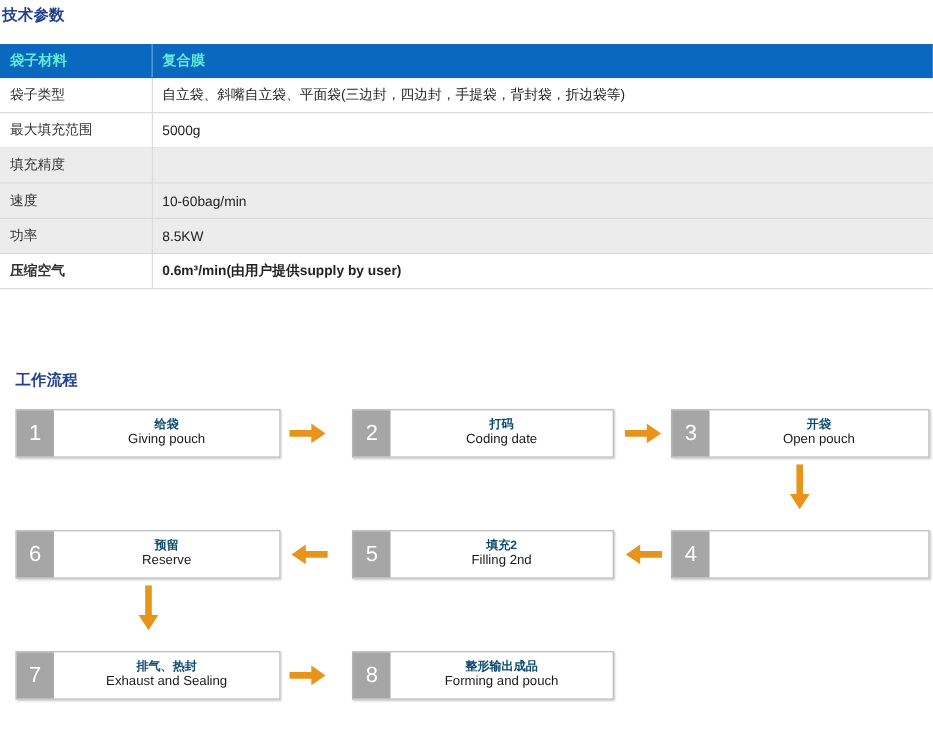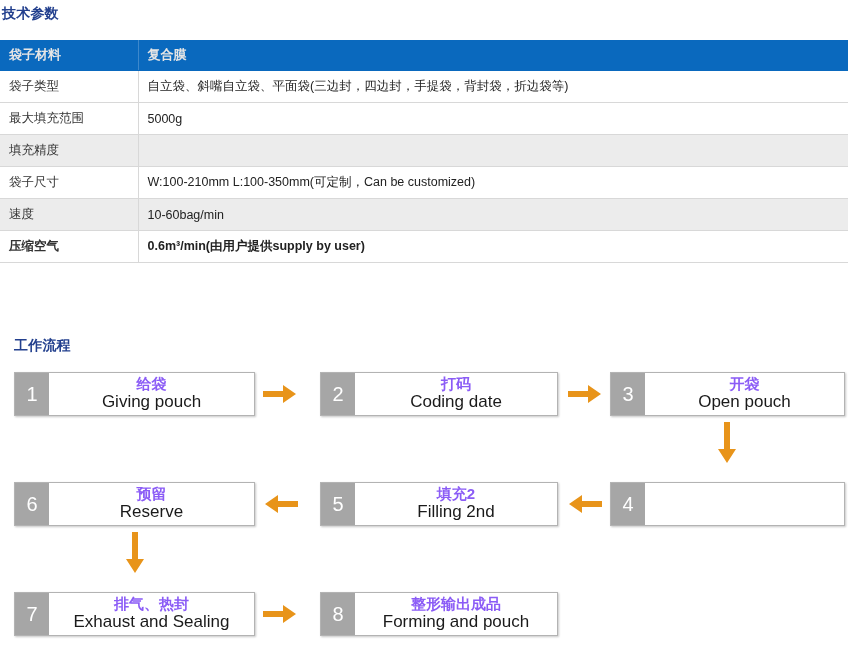--- a/index.html
+++ b/index.html
@@ -56,21 +56,21 @@
     height: 31px;
     text-align: left;
     vertical-align: middle;
     font-weight: normal;
     border-bottom: 1px solid #d8d8d8;
     white-space: nowrap;
     overflow: hidden;
   }
   .spec-table thead th {
     background: #0a69be;
-    color: #e5e5e5;
+    color: #5eead4;
     font-weight: bold;
     height: 30px;
     border-bottom: 1px solid #0a69be;
     font-size: 13px;
   }
   .spec-table thead th.th-label {
     border-right: 1px solid #3d88cc;
   }
   .spec-table tbody td.td-label {
     border-right: 1px solid #d8d8d8;
@@ -112,26 +112,26 @@
   .flow-label {
     flex: 1 1 auto;
     display: flex;
     flex-direction: column;
     align-items: center;
     justify-content: center;
     line-height: 1.16;
     padding-bottom: 1px;
   }
   .flow-cn {
-    font-size: 15px;
+    font-size: 11px;
     font-weight: bold;
-    color: #8b5cf6;
+    color: #0c4a6e;
   }
   .flow-en {
-    font-size: 17px;
+    font-size: 12px;
     color: #1a1a1a;
   }
 
   
   .arrow {
     position: absolute;
     color: #e8941a;
   }
   .arrow svg { display: block; }
 </style>
@@ -157,28 +157,28 @@
       <td class="td-value">自立袋、斜嘴自立袋、平面袋(三边封，四边封，手提袋，背封袋，折边袋等)</td>
     </tr>
     <tr class="row-odd">
       <td class="td-label">最大填充范围</td>
       <td class="td-value">5000g</td>
     </tr>
     <tr class="row-even">
       <td class="td-label">填充精度</td>
       <td class="td-value"></td>
     </tr>
-    <tr class="row-odd">
-      <td class="td-label">袋子尺寸</td>
-      <td class="td-value">W:100-210mm L:100-350mm(可定制，Can be customized)</td>
-    </tr>
     <tr class="row-even">
       <td class="td-label">速度</td>
       <td class="td-value">10-60bag/min</td>
     </tr>
+    <tr class="row-even">
+      <td class="td-label">功率</td>
+      <td class="td-value">8.5KW</td>
+    </tr>
     <tr class="row-odd">
       <td class="td-label">压缩空气</td>
       <td class="td-value">0.6m³/min(由用户提供supply by user)</td>
     </tr>
   </tbody>
 </table>
 
 <div id="heading-flow" class="section-heading">工作流程</div>
 
 <div id="flow">

